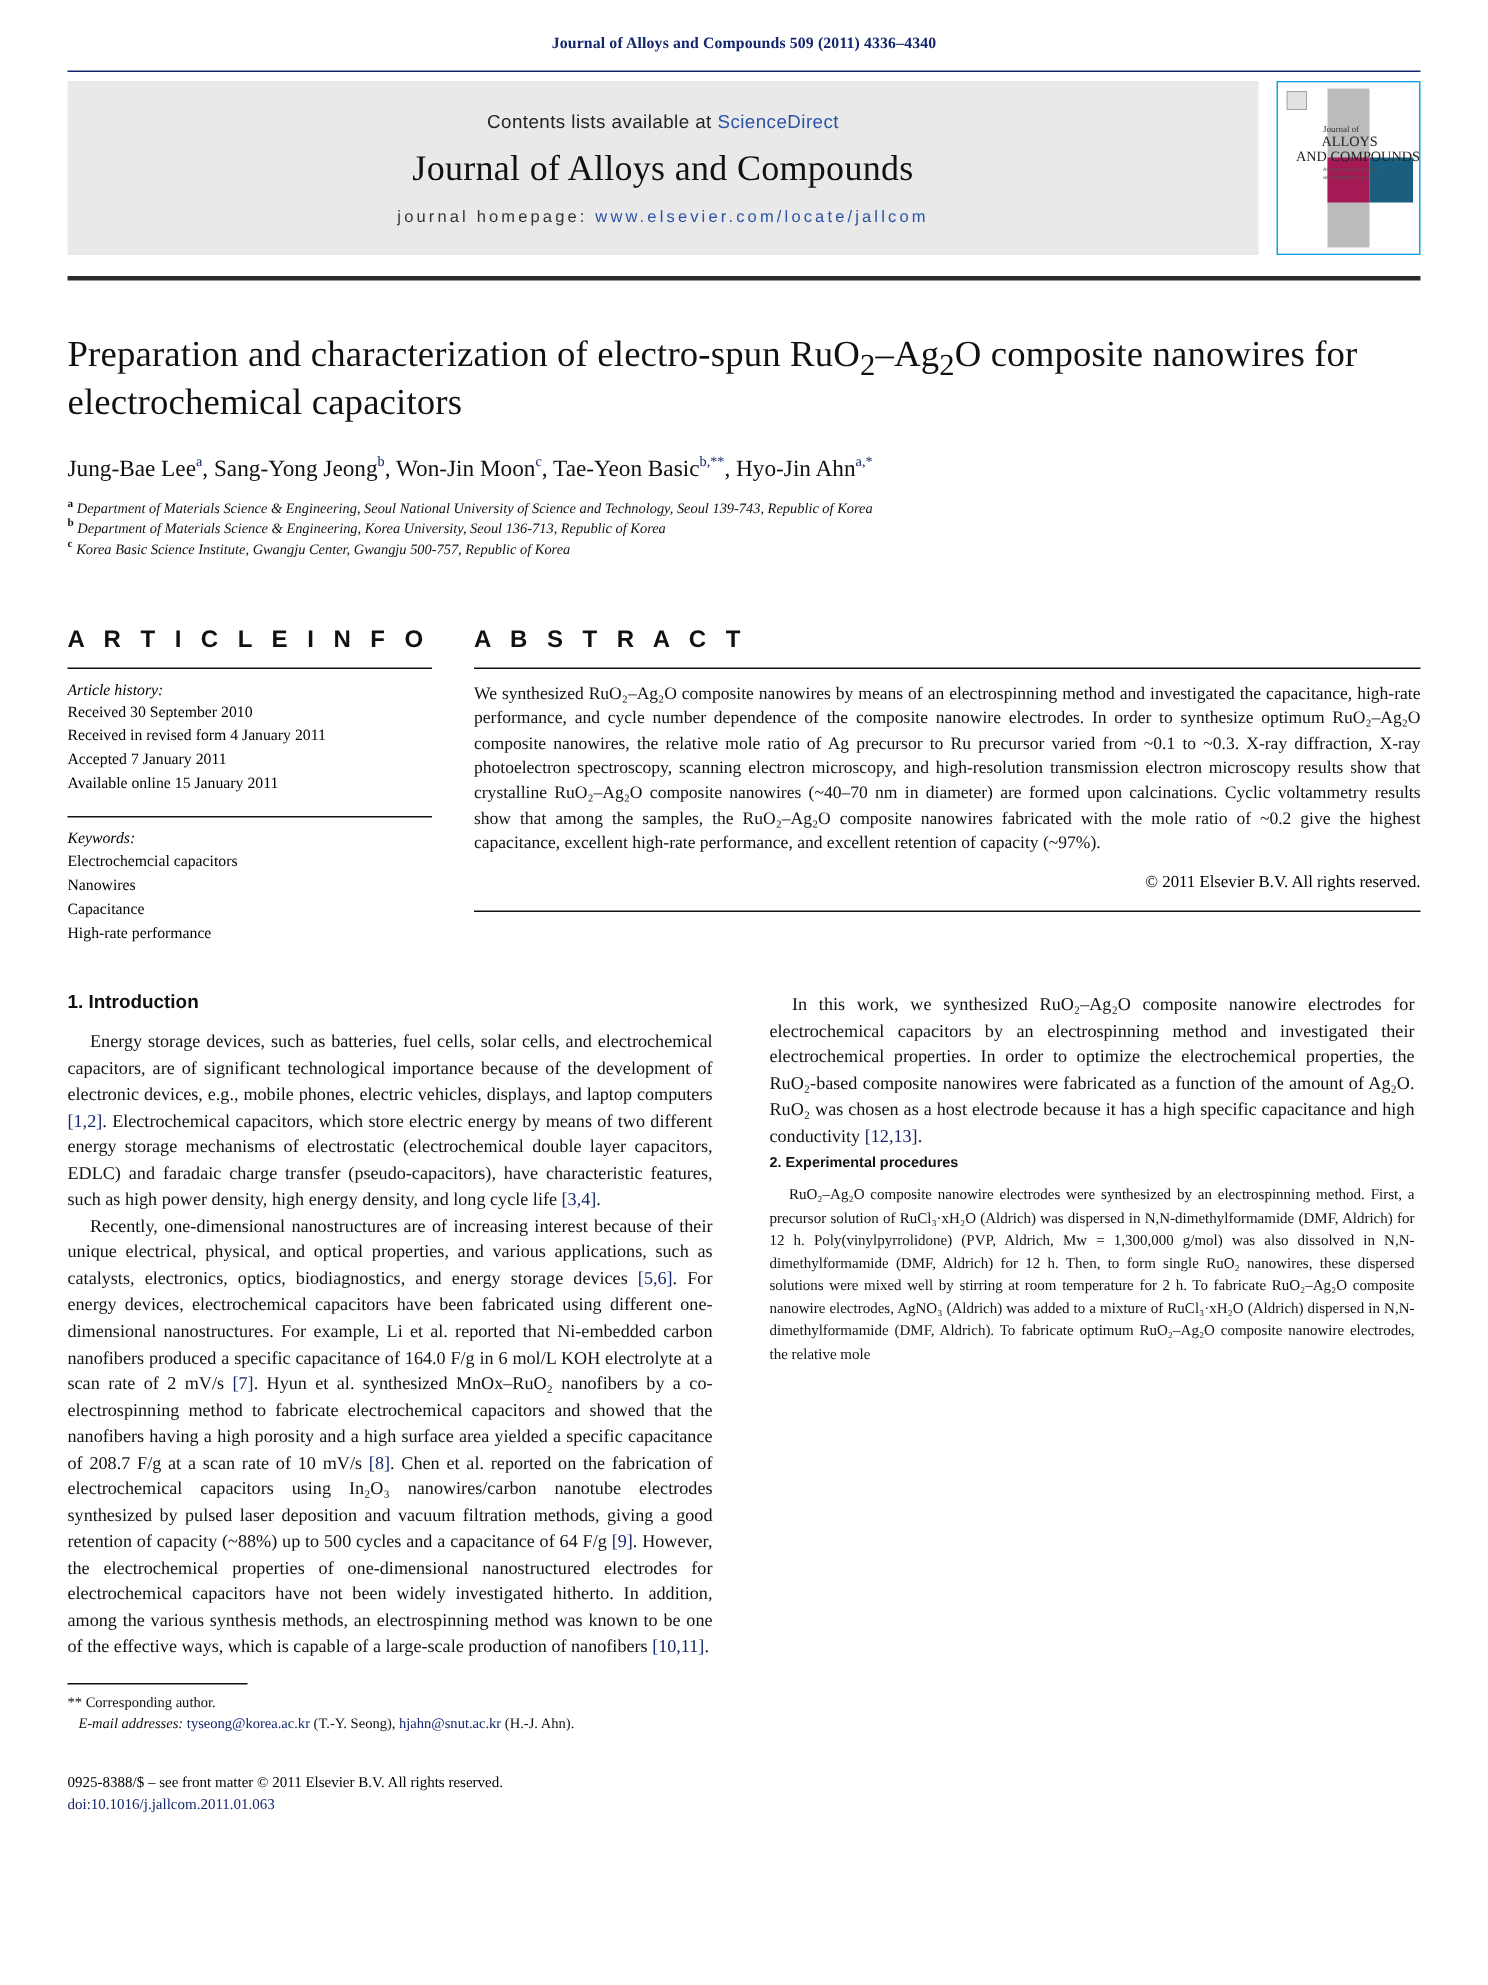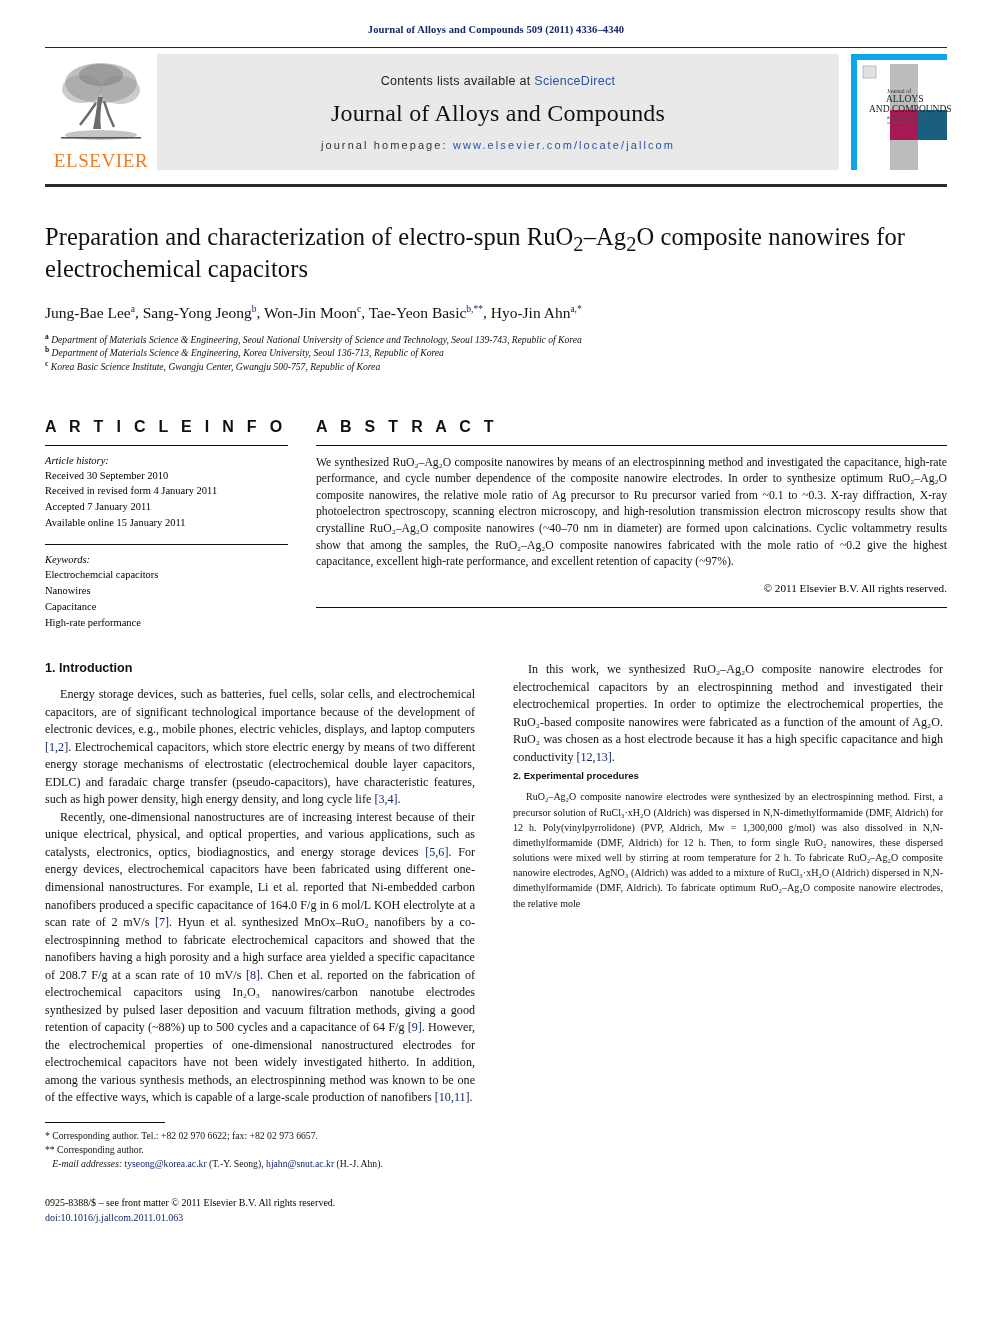--- a/index.html
+++ b/index.html
@@ -75,21 +75,21 @@
   .homepage {
     font-family:"Liberation Sans", sans-serif;
     font-size:11px;
     letter-spacing:2.1px;
     color:#333;
   }
   .homepage .url { color:#2b52a4; }
   .cover-thumb {
     width:96px; flex:0 0 96px;
     margin:6px 0 6px 12px;
-    border:6px solid #0ea5e9;
+    border:1px solid #0ea5e9;
     background:#fff;
     position:relative;
     box-sizing:border-box;
   }
   .rule-bottom {
     margin:8px 45px 0 45px;
     border-top:3px solid #2b2b2b;
   }
 
   
@@ -233,36 +233,20 @@
 </head>
 <body>
 
 <div class="page">
 
   <div class="runninghead">Journal of Alloys and Compounds 509 (2011) 4336–4340</div>
   <div class="rule-top"></div>
 
   <div class="masthead">
 
-    <div class="elsevier-logo">
-      <svg class="tree-svg" width="98" height="92" viewBox="0 0 98 92">
-        <g fill="#4a4a4a">
-          <ellipse cx="49" cy="26" rx="36" ry="20" fill="#8d8d8d" opacity="0.55"></ellipse>
-          <ellipse cx="30" cy="32" rx="20" ry="14" fill="#9a9a9a" opacity="0.5"></ellipse>
-          <ellipse cx="68" cy="33" rx="20" ry="14" fill="#9a9a9a" opacity="0.5"></ellipse>
-          <ellipse cx="49" cy="18" rx="22" ry="11" fill="#7d7d7d" opacity="0.55"></ellipse>
-          <path d="M46 40 q-2 18 -5 32 h8 q-2 -16 2 -32z" fill="#6b6b6b"></path>
-          <path d="M52 44 q4 14 10 26" stroke="#6b6b6b" stroke-width="2.5" fill="none"></path>
-          <path d="M44 46 q-8 12 -16 22" stroke="#6b6b6b" stroke-width="2.5" fill="none"></path>
-          <ellipse cx="49" cy="78" rx="36" ry="5" fill="#8a8a8a" opacity="0.5"></ellipse>
-          <rect x="9" y="80" width="80" height="1.6" fill="#555"></rect>
-        </g>
-      </svg>
-      <div class="elsevier-word">ELSEVIER</div>
-    </div>
 
     <div class="mast-center">
       <div class="contents-line">
         <span>Contents lists available at </span><span class="sd">ScienceDirect</span>
       </div>
       <div class="journal-name">Journal of Alloys and Compounds</div>
       <div class="homepage">
         <span>journal homepage: </span><span class="url">www.elsevier.com/locate/jallcom</span>
       </div>
     </div>
@@ -342,21 +326,20 @@
 
     <div class="bcol">
       <p class="body">In this work, we synthesized RuO₂–Ag₂O composite nanowire electrodes for electrochemical capacitors by an electrospinning method and investigated their electrochemical properties. In order to optimize the electrochemical properties, the RuO₂-based composite nanowires were fabricated as a function of the amount of Ag₂O. RuO₂ was chosen as a host electrode because it has a high specific capacitance and high conductivity <span class="ref">[12,13]</span>.</p>
       <div class="h2 small">2.  Experimental procedures</div>
       <p class="exp">RuO₂–Ag₂O composite nanowire electrodes were synthesized by an electrospinning method. First, a precursor solution of RuCl₃·xH₂O (Aldrich) was dispersed in N,N-dimethylformamide (DMF, Aldrich) for 12 h. Poly(vinylpyrrolidone) (PVP, Aldrich, Mw = 1,300,000 g/mol) was also dissolved in N,N-dimethylformamide (DMF, Aldrich) for 12 h. Then, to form single RuO₂ nanowires, these dispersed solutions were mixed well by stirring at room temperature for 2 h. To fabricate RuO₂–Ag₂O composite nanowire electrodes, AgNO₃ (Aldrich) was added to a mixture of RuCl₃·xH₂O (Aldrich) dispersed in N,N-dimethylformamide (DMF, Aldrich). To fabricate optimum RuO₂–Ag₂O composite nanowire electrodes, the relative mole</p>
     </div>
   </div>
 
   <div class="footnotes">
     <div class="fn-rule"></div>
-    <div class="fn">* Corresponding author. Tel.: +82 02 970 6622; fax: +82 02 973 6657.</div>
     <div class="fn">** Corresponding author.</div>
     <div class="fn">
       &nbsp;&nbsp;&nbsp;<span class="ital">E-mail addresses:</span>
       <span class="mail">tyseong@korea.ac.kr</span>
       <span>(T.-Y. Seong),</span>
       <span class="mail">hjahn@snut.ac.kr</span>
       <span>(H.-J. Ahn).</span>
     </div>
     <div class="imprint">
       <div>0925-8388/$ – see front matter © 2011 Elsevier B.V. All rights reserved.</div>

